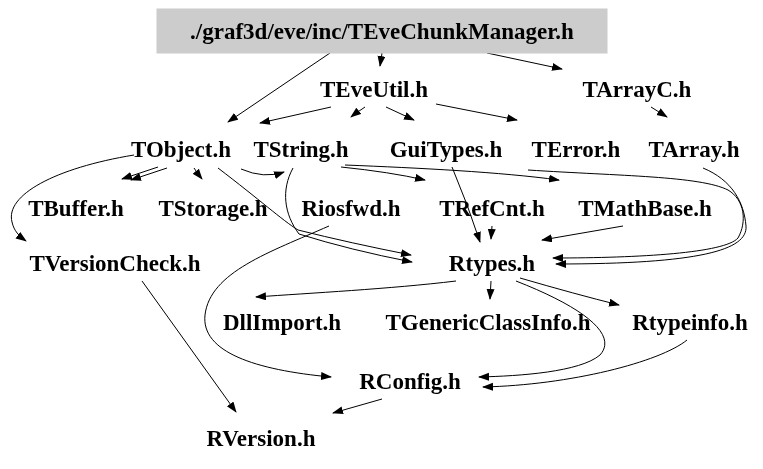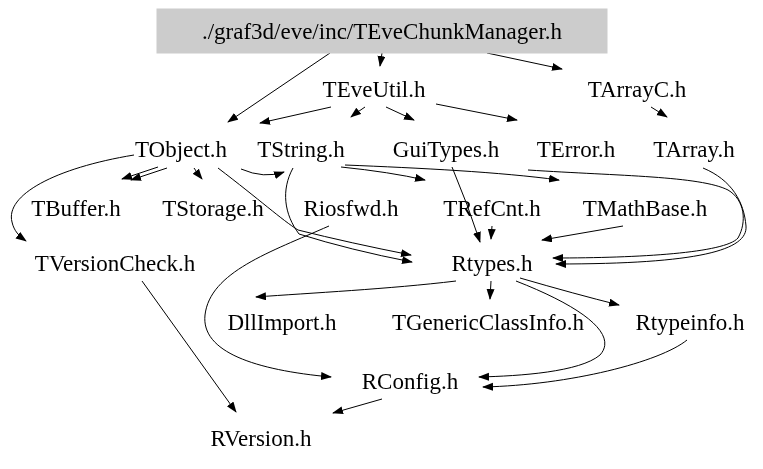--- a/index.html
+++ b/index.html
@@ -1,16 +1,16 @@
 <!DOCTYPE html>
 <html><head>
 <meta charset="utf-8">
 <style>
   html,body{margin:0;padding:0;background:#ffffff;}
-  #stage{position:relative;width:763px;height:469px;background:#ffffff;overflow:hidden;}
+  #stage{position:relative;width:763px;height:469px;background:#ffffff;overflow:hidden;font-weight:bold;}
   svg{display:block;}
   .node-label{font-family:"Liberation Serif","DejaVu Serif",serif;font-size:23px;fill:#000000;}
   .edge{fill:none;stroke:#000000;stroke-width:1;}
 </style>
 </head>
 <body>
 
 <div id="stage">
   <svg id="graph-svg" width="763" height="469" viewBox="0 0 763 469">
     <defs>

